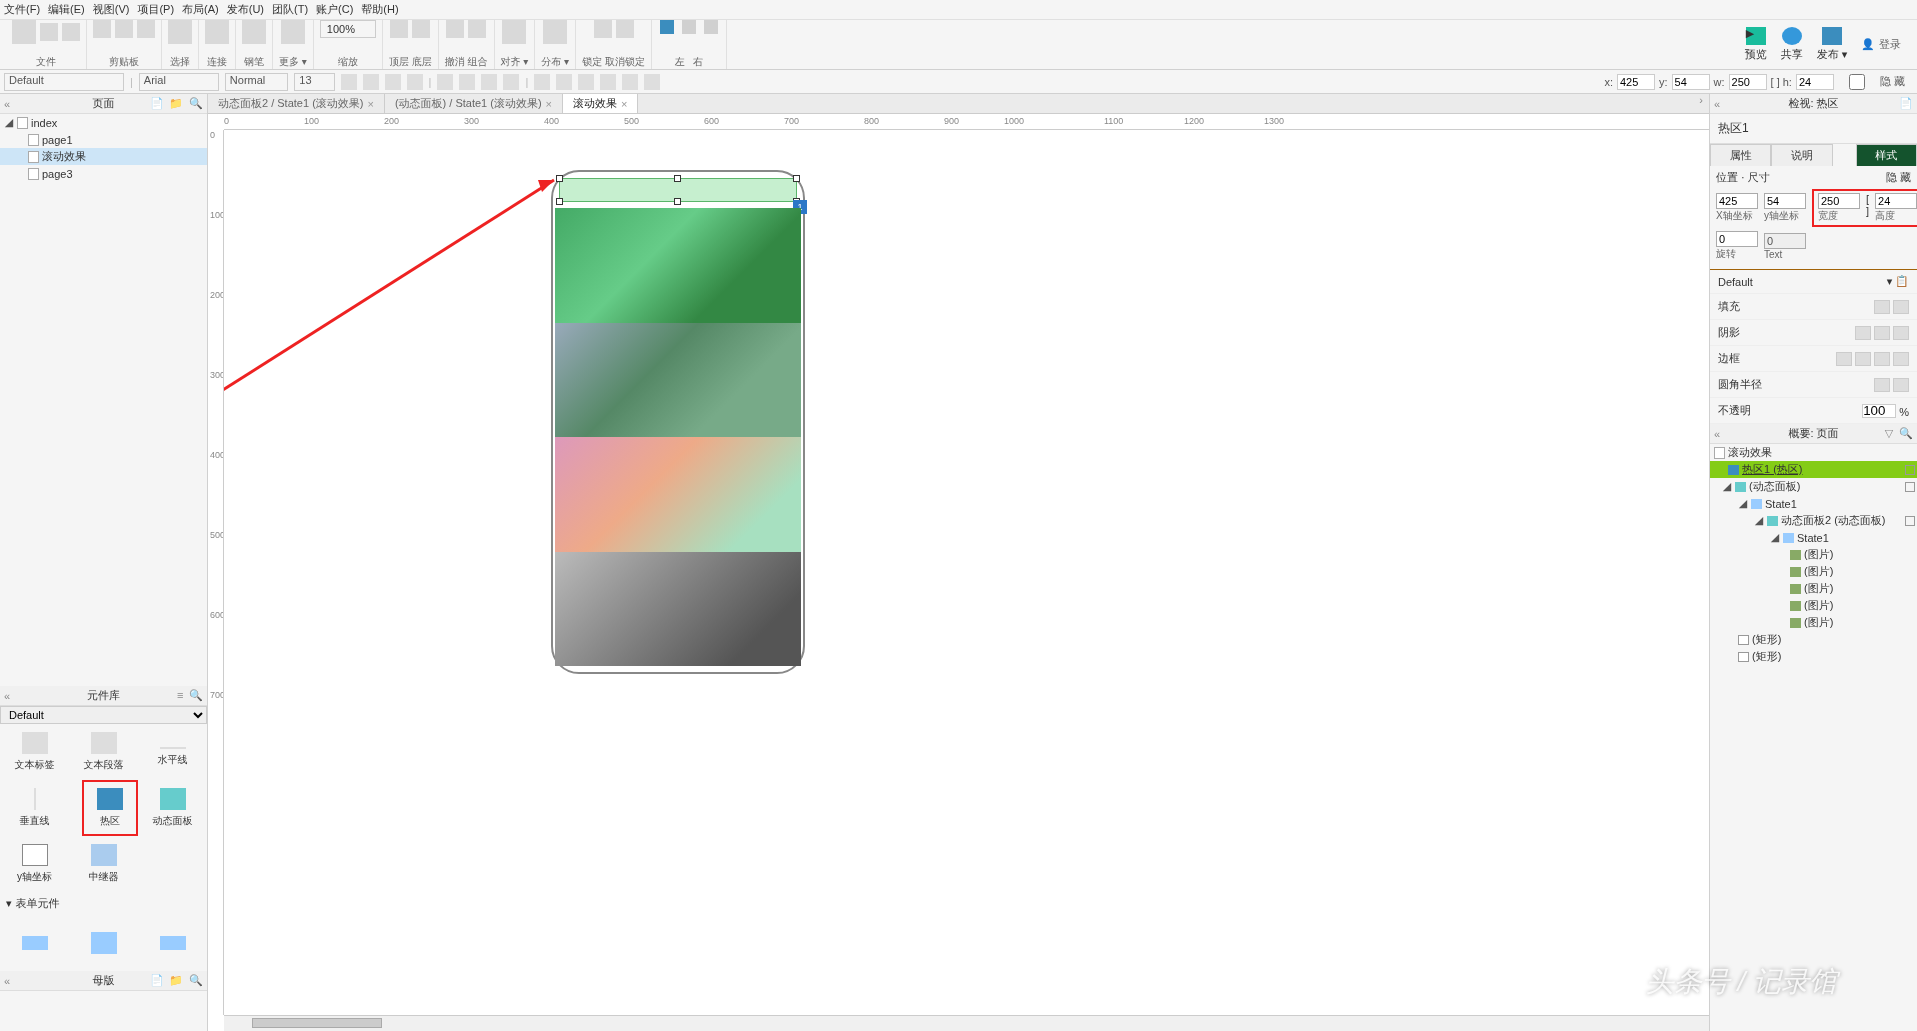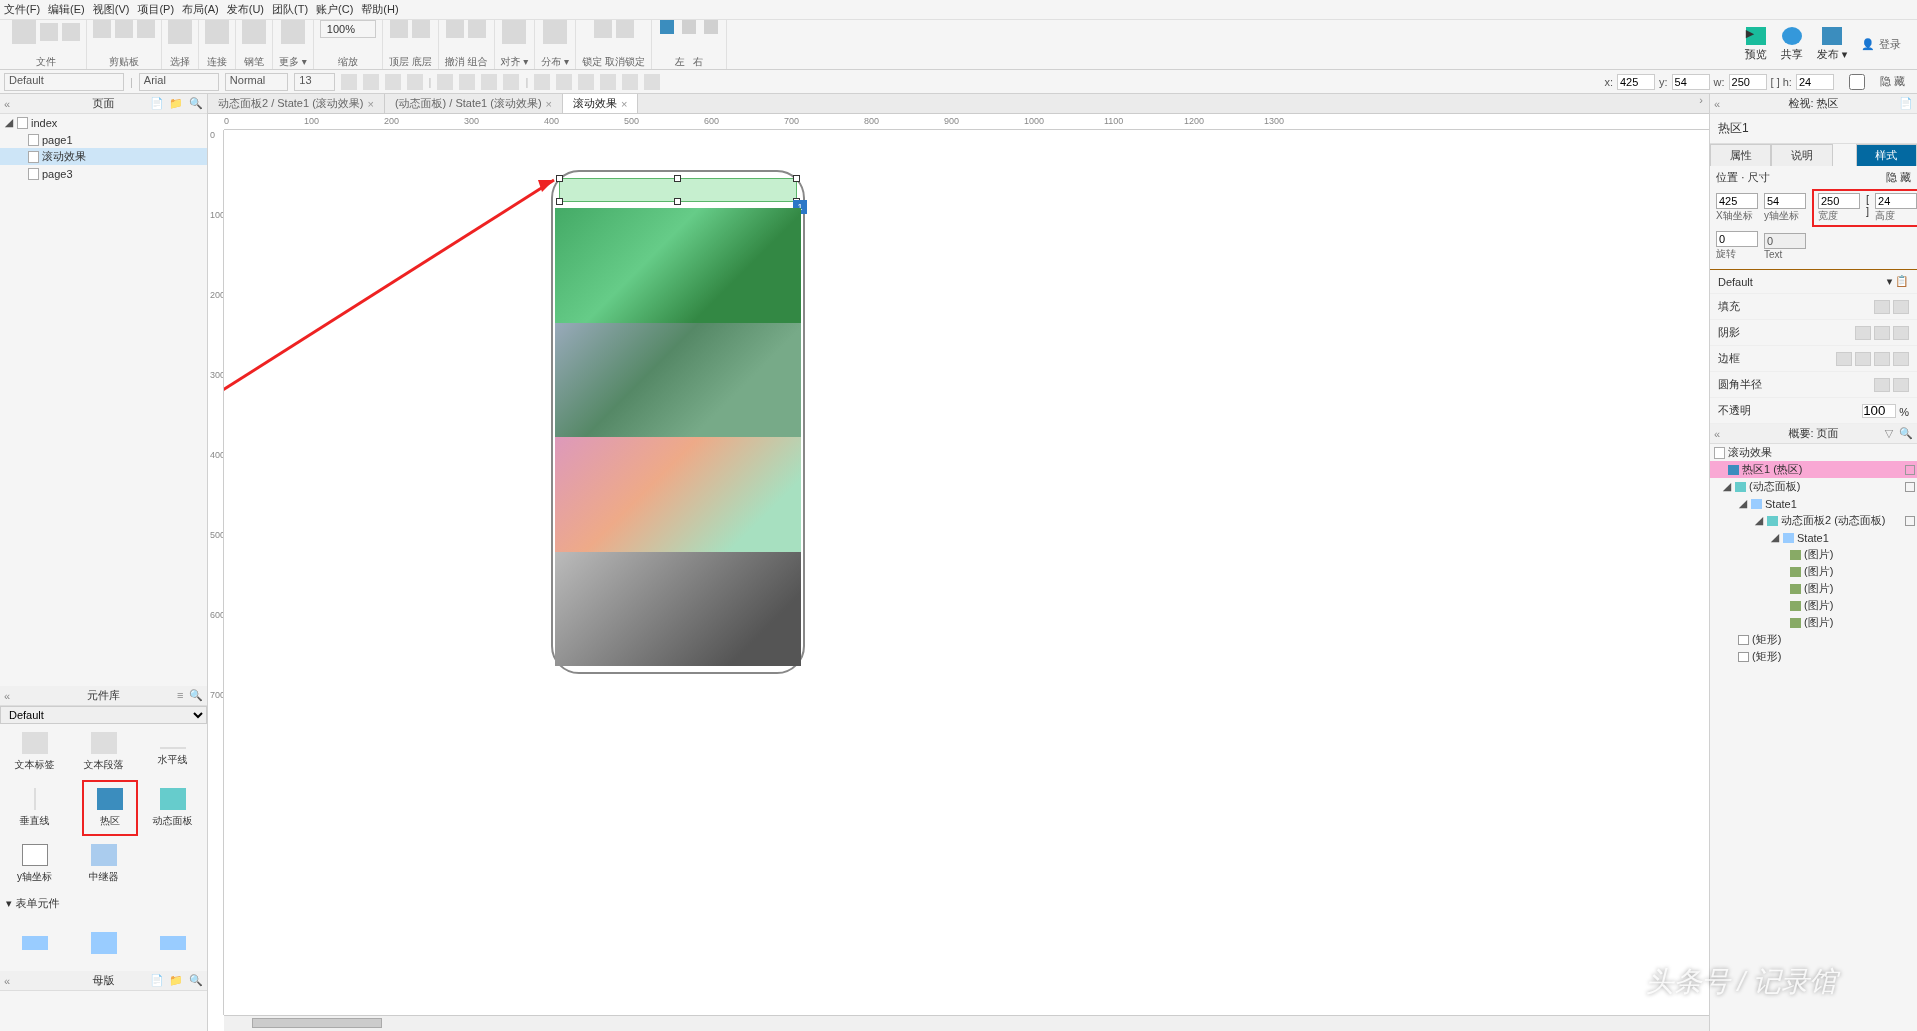--- a/index.html
+++ b/index.html
@@ -83,32 +83,32 @@
 .fi4::before { background:linear-gradient(135deg,#bbb,#888 40%,#555 80%); }
 
 
 .arrow-svg { position:absolute; left:0; top:0; pointer-events:none; }
 
 
 .rightcol { width:208px; background:#f5f5f5; display:flex; flex-direction:column; border-left:1px solid #d0d0d0; }
 .insp-title { padding:6px 8px; font-size:12px; border-bottom:1px solid #ddd; }
 .insp-tabs { display:flex; height:22px; }
 .insp-tab { flex:1; display:flex; align-items:center; justify-content:center; border:1px solid #ccc; border-bottom:none; background:#eee; font-size:11px; }
-.insp-tab.active { background:#0369a1; color:#fff;margin-left:23px; }
+.insp-tab.active { background:#14532d; color:#fff;margin-left:23px; }
 .insp-sec { padding:4px 6px; font-size:11px; border-bottom:1px solid #a16207; }
 .insp-row { display:flex; gap:6px; align-items:center; margin:4px 0; }
 .insp-row input { width:42px; height:16px; border:1px solid #aaa; font-size:11px; padding:0 2px; }
 .insp-row .lbl { font-size:10px; color:#666; }
 .size-box { border:2px solid #e22; padding:2px 4px; display:inline-flex; gap:6px; }
 .prop-row { display:flex; align-items:center; justify-content:space-between; padding:5px 8px; font-size:11px; border-bottom:1px solid #eee; }
 .swatches { display:flex; gap:3px; }
 .sw { width:16px; height:14px; background:#ddd; border:1px solid #ccc; }
 .outline { font-size:11px; }
 .ol-row { display:flex; align-items:center; height:17px; gap:3px; padding-left:4px; }
-.ol-row.sel { background:#f9a8d4; }
+.ol-row.sel { background:#84cc16;text-decoration:underline; }
 .ol-ico { width:11px; height:10px; background:#3b8dbe; }
 .ol-ico.img { background:#8a6; }
 .ol-tog { width:10px; text-align:center; color:#555; }
 .righttog { position:absolute; right:2px; width:10px; height:10px; border:1px solid #999; }
 
 .watermark { position:absolute; right:80px; bottom:30px; font-size:28px; color:rgba(255,255,255,.85); font-style:italic; text-shadow:0 0 4px rgba(0,0,0,.4); pointer-events:none; }
 </style>
 </head>
 <body>
 
@@ -393,21 +393,21 @@
       <span style="left:0">0</span>
         <span style="left:80px">100</span>
         <span style="left:160px">200</span>
         <span style="left:240px">300</span>
         <span style="left:320px">400</span>
         <span style="left:400px">500</span>
         <span style="left:480px">600</span>
         <span style="left:560px">700</span>
         <span style="left:640px">800</span>
         <span style="left:720px">900</span>
-        <span style="left:800px">1000</span>
+        <span style="left:780px">1000</span>
         <span style="left:880px">1100</span>
         <span style="left:960px">1200</span>
         <span style="left:1040px">1300</span>
     </div>
     <div class="ruler-v">
       <span style="top:0">0</span>
         <span style="top:80px">100</span>
         <span style="top:160px">200</span>
         <span style="top:240px">300</span>
         <span style="top:320px">400</span>

